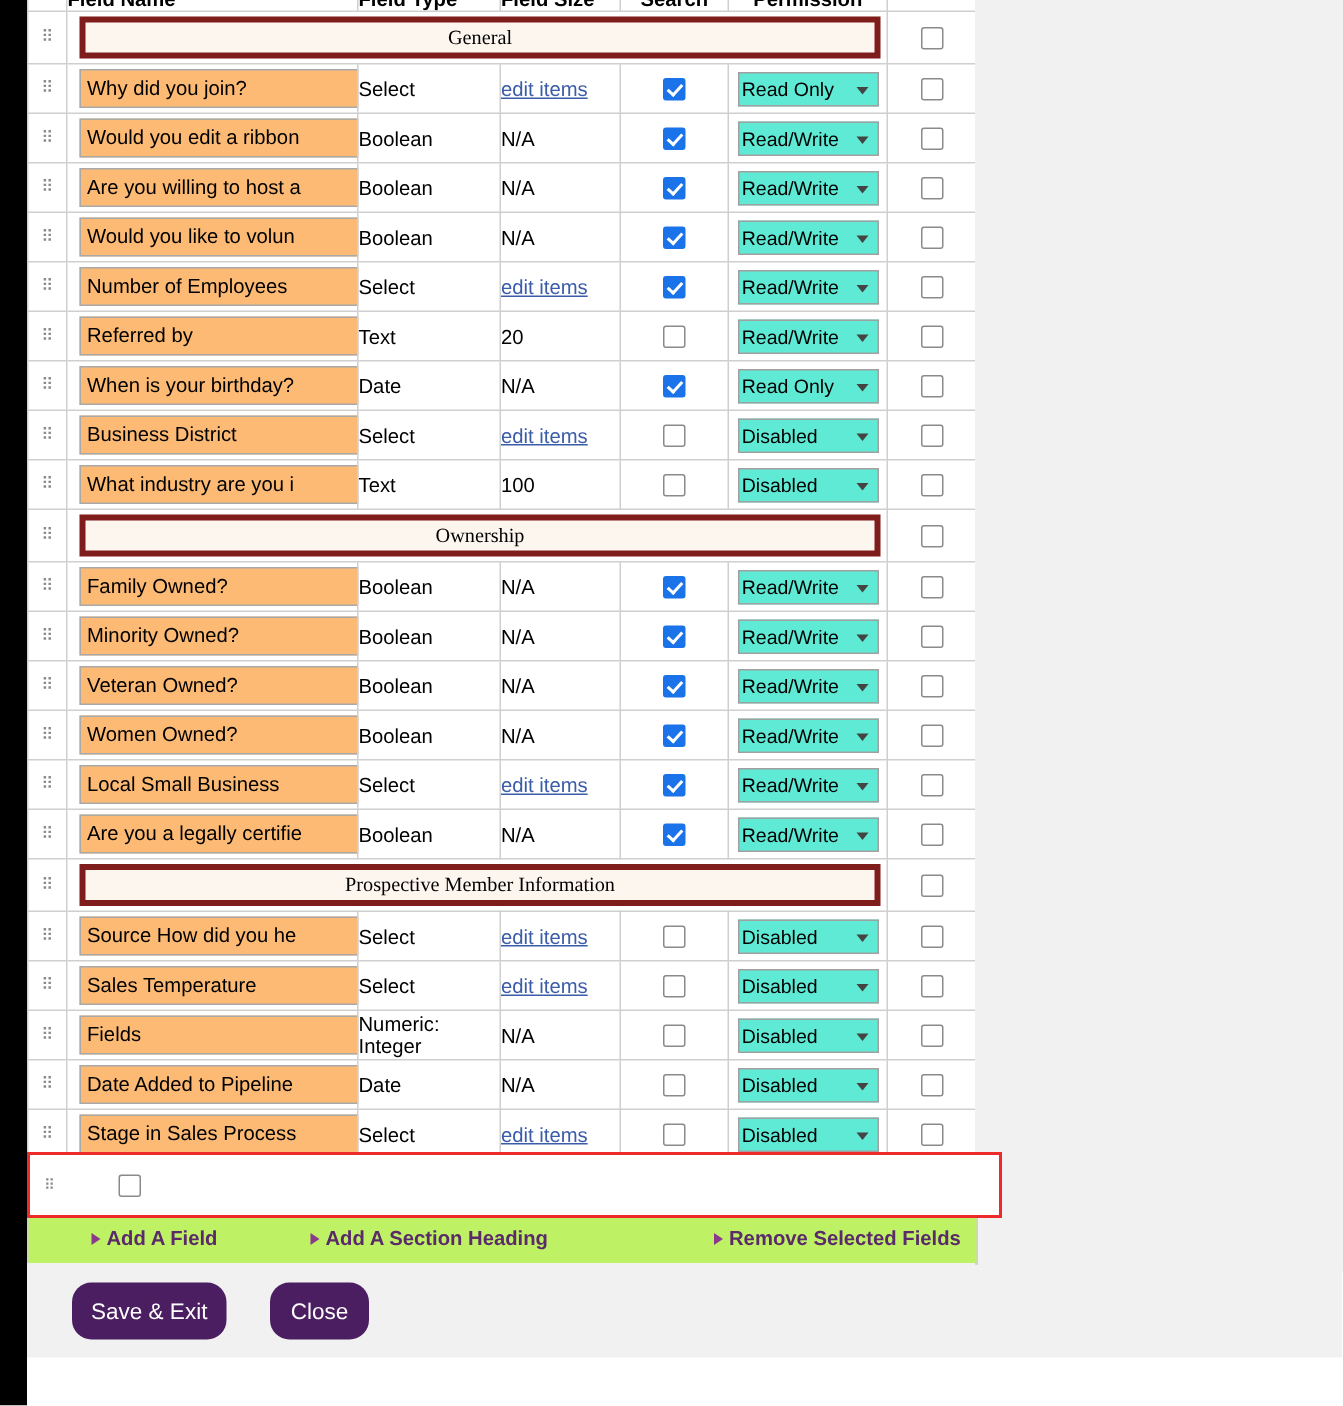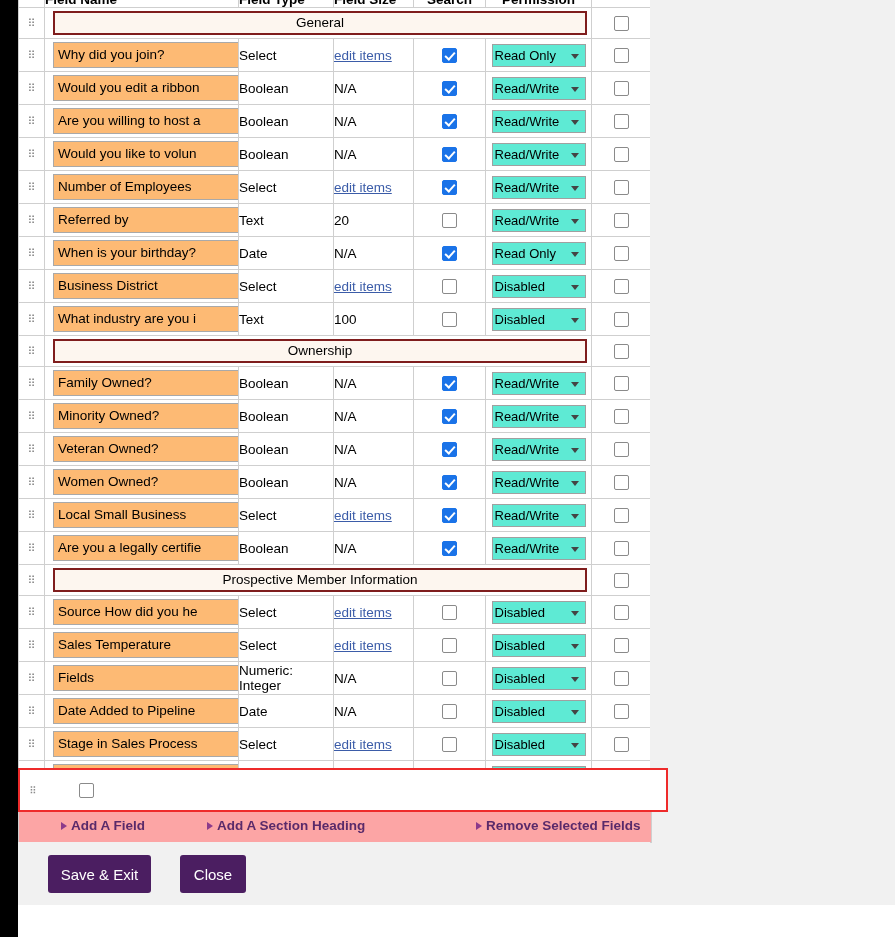--- a/index.html
+++ b/index.html
@@ -167,27 +167,28 @@
     border-top: 5px solid #444444;
     pointer-events: none;
   }
   .section-row td.sectioncell {
     text-align: center;
     background: #ffffff;
     padding: 0;
   }
   .sectionbox {
     margin: 3px 4px 3px 8px;
-    border: 2px solid #7f1d1d;
+    border: 4px solid #7f1d1d;
     background: #fdf6ef;
     height: 20px;
     line-height: 20px;
     font-size: 13.5px;
     text-align: center;
     color: #000;
+    font-family: Liberation Serif, serif;
   }
   
   .highlight-wrap {
     position: absolute;
     left: 18px;
     width: 650px;
     border: 2px solid #ee2b2b;
     box-sizing: border-box;
     background: #ffffff;
   }
@@ -226,21 +227,21 @@
   }
   
   .actions {
     position: absolute;
     left: 18px;
     width: 632px;
     height: 30px;
     border-left: 1px solid #cfcfcf;
     border-right: 1px solid #cfcfcf;
     border-bottom: 1px solid #cfcfcf;
-    background: #fca5a5;
+    background: #bef264;
   }
   .action-link {
     position: absolute;
     top: 6px;
     font-weight: bold;
     font-size: 13.5px;
     color: #5a2a6a;
     text-decoration: none;
     white-space: nowrap;
   }
@@ -259,21 +260,21 @@
     width: 632px;
     height: 70px;
     background: #f1f1f1;
   }
   .btn {
     position: absolute;
     top: 13px;
     background: #4b1e61;
     color: #ffffff;
     border: none;
-    border-radius: 3px;
+    border-radius: 13px;
     font-family: "Liberation Sans", sans-serif;
     font-size: 15px;
     height: 38px;
     cursor: pointer;
   }
   #btn-save { left: 30px; width: 103px; }
   #btn-close { left: 162px; width: 66px; }
   .bottom-white {
     position: absolute;
     left: 18px;

